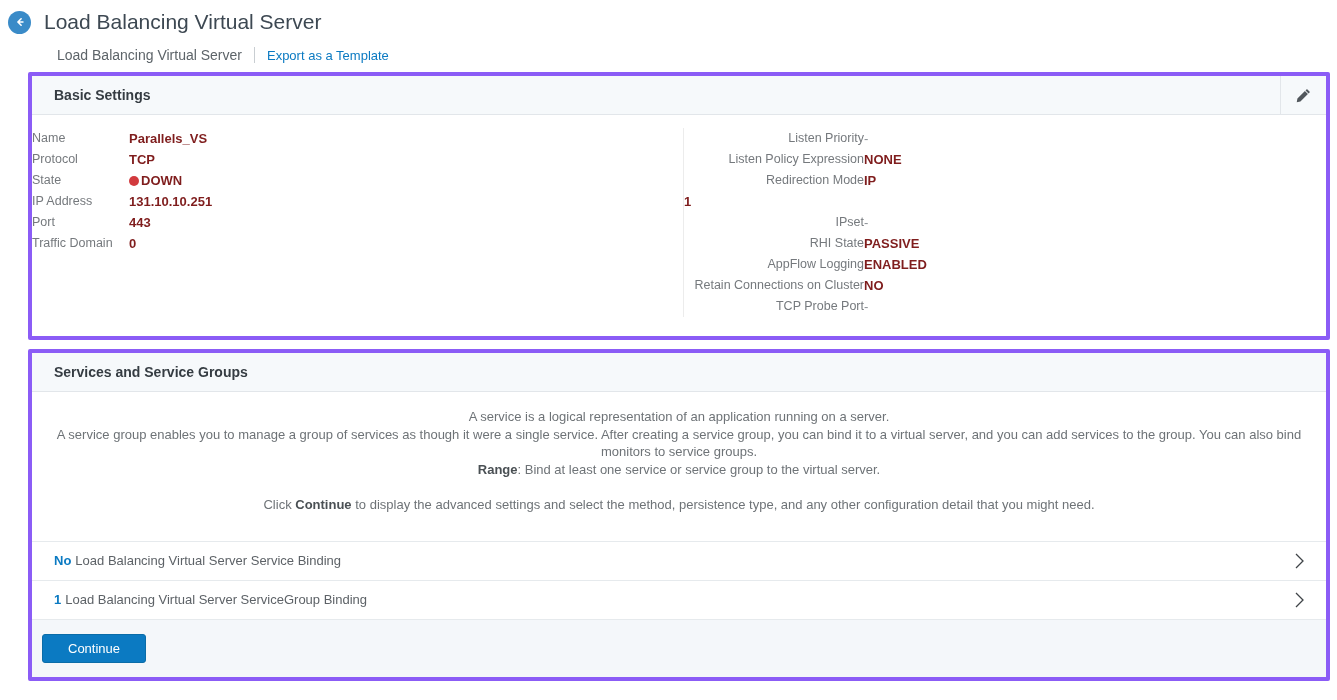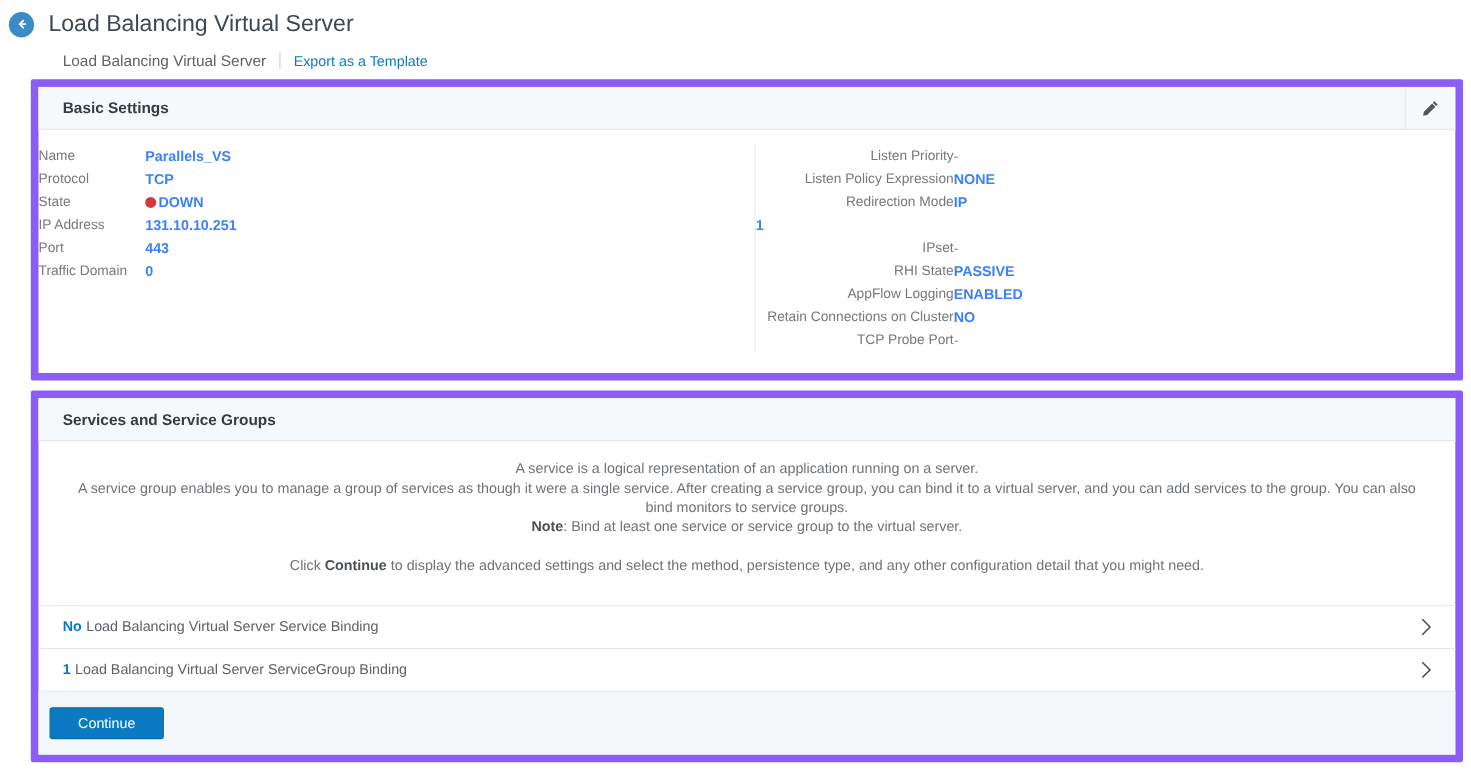--- a/index.html
+++ b/index.html
@@ -22,41 +22,41 @@
   .page-title { font-size:21px; font-weight:400; color:#3d4852; margin:0 0 0 13px; }
 
   .subnav { margin:13px 0 9px 57px; display:flex; align-items:center; }
   .subtab { color:#5d6469; font-size:14px; }
   .subnav-sep { width:1px; height:16px; background:#c9ced2; margin:0 12px; }
   .export-link { color:var(--accent); font-weight:normal; font-size:13px; cursor:pointer; }
 
   
   .card {
     margin-left:28px; width:1302px;
-    border:7px solid #8b5cf6; border-radius:2px; background:#fff;
+    border:4px solid #8b5cf6; border-radius:2px; background:#fff;
   }
   .card-header {
     height:39px; background:#f6f9fb; border-bottom:1px solid #e2e6ea;
     display:flex; align-items:center;
   }
   .card-title { font-size:14px; font-weight:bold; color:#353c42; padding-left:22px; }
   .edit-btn {
     margin-left:auto; width:46px; height:38px; border-left:1px solid #e2e6ea;
     display:flex; align-items:center; justify-content:center; cursor:pointer;
   }
 
   
   .bs-body { display:flex; padding:13px 0 19px; }
   .bs-col-left { width:652px; border-right:1px solid #ececec; }
   .bs-col-right { flex:1;text-align:right; }
   .f-row { display:flex; line-height:21px; }
   .f-lbl { color:#75797d; font-size:12.5px; }
   .bs-col-left .f-lbl { width:97px; }
   .bs-col-right .f-lbl { width:180px; }
-  .f-val { color:#3b82f6; font-size:13px; font-weight:bold; }
+  .f-val { color:#7f1d1d; font-size:13px; font-weight:bold; }
   .f-val.muted { color:#8a9095; font-weight:normal; }
   .state-dot {
     display:inline-block; width:10px; height:10px; border-radius:50%;
     background:var(--status-red); margin-right:2px; vertical-align:-1px;
   }
 
   
   .card-services { margin-top:9px; }
   .svc-body { padding:16px 22px 27px; font-size:13px; color:#6e7377; line-height:17.5px;text-align:center; }
   .svc-body b { color:#4a5054; }
@@ -178,21 +178,21 @@
   </div>
 </div>
 
 <div class="card card-services">
   <div class="card-header">
     <span class="card-title">Services and Service Groups</span>
   </div>
   <div class="svc-body">
     <div>A service is a logical representation of an application running on a server.</div>
     <div>A service group enables you to manage a group of services as though it were a single service. After creating a service group, you can bind it to a virtual server, and you can add services to the group. You can also bind monitors to service groups.</div>
-    <div><b>Note</b><span>: Bind at least one service or service group to the virtual server.</span></div>
+    <div><b>Range</b><span>: Bind at least one service or service group to the virtual server.</span></div>
     <div class="svc-click"><span>Click </span><b>Continue</b><span> to display the advanced settings and select the method, persistence type, and any other configuration detail that you might need.</span></div>
   </div>
 
   <div class="binding-row">
     <span class="binding-count">No</span>
     <span class="binding-label">Load Balancing Virtual Server Service Binding</span>
     <span class="chevron">
       <svg width="9" height="16" viewBox="0 0 9 16">
           <path d="M1 1l7 7-7 7" fill="none" stroke="#3f4448" stroke-width="1.3"></path>
         </svg>

